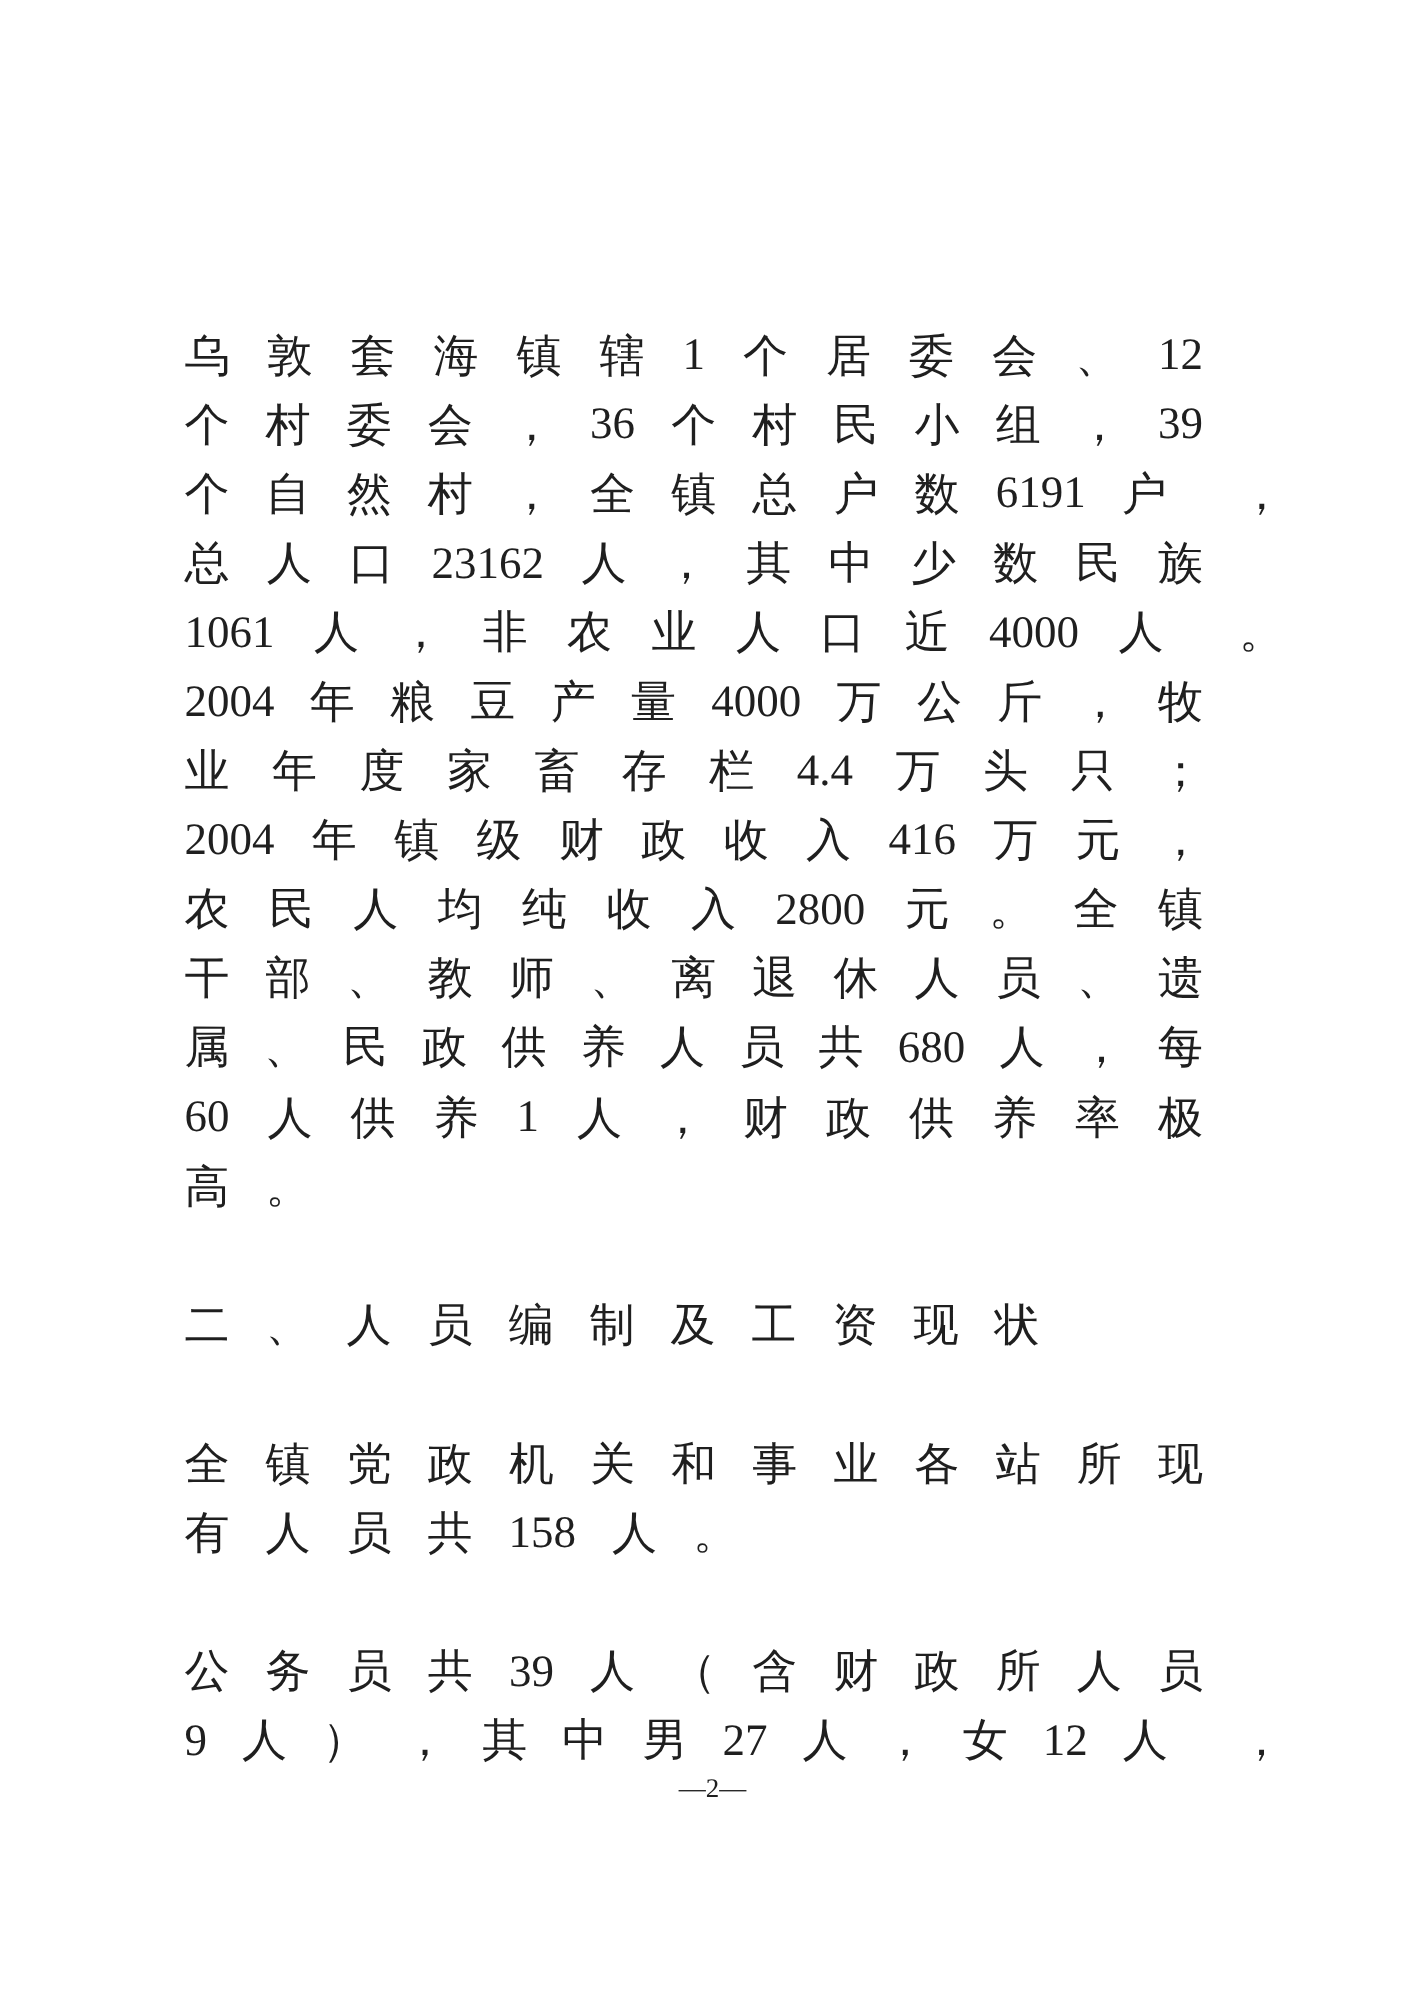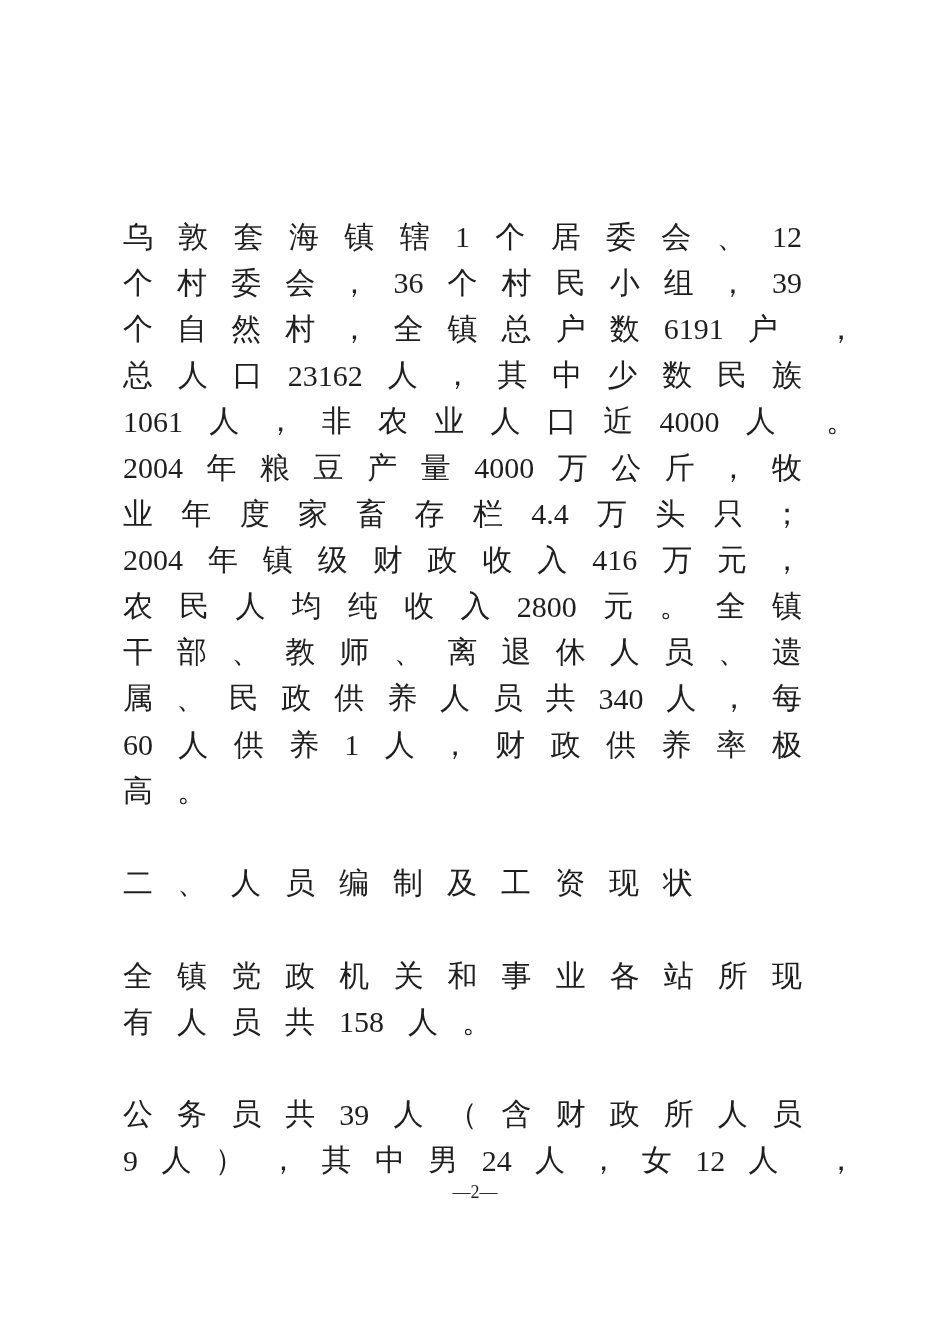--- a/index.html
+++ b/index.html
@@ -201,21 +201,21 @@
       <div class="line justify">
         <span class="token">属</span>
         <span class="token">、</span>
         <span class="token">民</span>
         <span class="token">政</span>
         <span class="token">供</span>
         <span class="token">养</span>
         <span class="token">人</span>
         <span class="token">员</span>
         <span class="token">共</span>
-        <span class="token">340</span>
+        <span class="token">680</span>
         <span class="token">人</span>
         <span class="token">，</span>
         <span class="token">每</span>
       </div>
       <div class="line justify">
         <span class="token">60</span>
         <span class="token">人</span>
         <span class="token">供</span>
         <span class="token">养</span>
         <span class="token">1</span>
@@ -291,21 +291,21 @@
         <span class="token">员</span>
       </div>
       <div class="line justify">
         <span class="token">9</span>
         <span class="token">人</span>
         <span class="token">）</span>
         <span class="token">，</span>
         <span class="token">其</span>
         <span class="token">中</span>
         <span class="token">男</span>
-        <span class="token">24</span>
+        <span class="token">27</span>
         <span class="token">人</span>
         <span class="token">，</span>
         <span class="token">女</span>
         <span class="token">12</span>
         <span class="token">人</span>
         <span class="token hang">，</span>
       </div>
     </div>
   </div>
 

